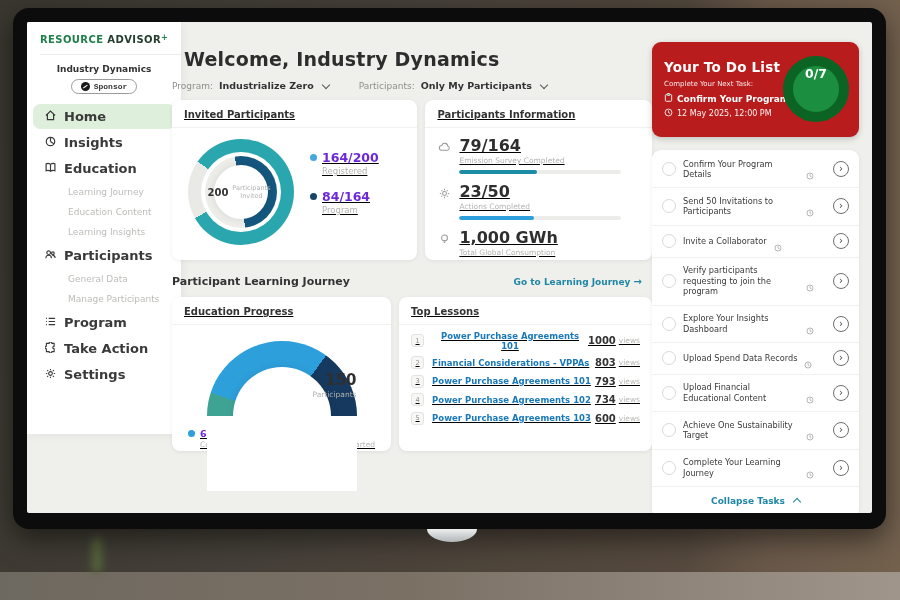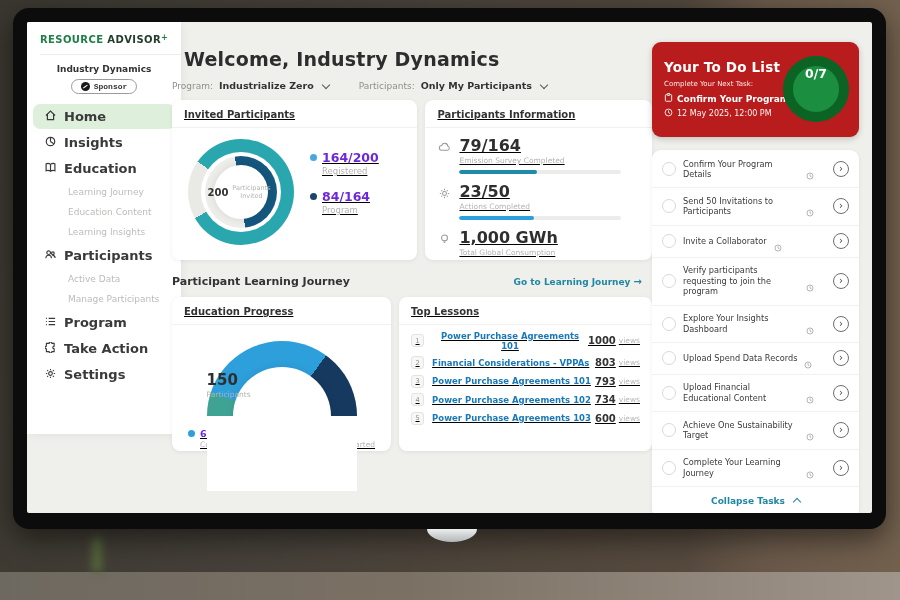--- a/index.html
+++ b/index.html
@@ -86,21 +86,21 @@
   .metric .l{font-size:7.5px;color:#b3b3b0;margin-top:1px;}
   .bar{width:162px;height:4px;border-radius:2px;background:#ececea;margin-top:5px;overflow:hidden;}
   .bar-fill{height:100%;border-radius:2px;}
 
   
   .card-edu{width:220px;height:154px;}
   .gauge-wrap{position:relative;width:150px;height:75px;margin:16px auto 0;}
   .gauge-arc{position:absolute;left:0;top:0;width:150px;height:150px;border-radius:50%;}
   .gauge-hole{position:absolute;left:26px;top:26px;width:98px;height:98px;border-radius:50%;background:#fff;box-shadow:0 0 8px rgba(0,0,0,.08);}
   .gauge-mask{position:absolute;left:0;top:75px;width:150px;height:75px;background:#fff;}
-  .gauge-center{position:absolute;left:0;top:30px;width:150px;text-align:left;}
+  .gauge-center{position:absolute;left:0;top:30px;width:150px;text-align:right;}
   .gauge-center .v{font-size:15px;font-weight:bold;color:#2f2f2f;}
   .gauge-center .l{font-size:7.5px;color:#b3b3b0;margin-top:1px;}
   .edu-legend{display:flex;justify-content:space-between;padding:12px 16px 0;}
   .edu-leg .leg-line .v{font-size:9.5px;}
   .edu-leg .leg-sub{font-size:7.5px;}
 
   
   .card-lessons{width:254px;height:154px;}
   .lesson{display:flex;align-items:center;padding:5.5px 12px 0;}
   .rank{width:11px;height:11px;border:1px solid #e3e3e0;background:#f7f7f5;border-radius:3px;
@@ -177,21 +177,21 @@
       <div class="nav-sub">Education Content</div>
       <div class="nav-sub">Learning Insights</div>
       <div class="nav-item">
         <span><svg width="11" height="11" viewBox="0 0 12 12" fill="none" stroke="#3a3a3a" stroke-width="1.2">
                 <circle cx="4" cy="4" r="2"></circle>
                 <circle cx="8.6" cy="4.6" r="1.5"></circle>
                 <path d="M1 10 C1 7.8 2.3 6.8 4 6.8 C5.7 6.8 7 7.8 7 10 M8 7 C10 7 11 8 11 9.8"></path>
               </svg></span>
         <span>Participants</span>
       </div>
-      <div class="nav-sub">Active Data</div>
+      <div class="nav-sub">General Data</div>
       <div class="nav-sub">Manage Participants</div>
       <div class="nav-item">
         <span><svg width="11" height="11" viewBox="0 0 12 12" fill="none" stroke="#3a3a3a" stroke-width="1.3">
                 <path d="M4 2.5 H11 M4 6 H11 M4 9.5 H11 M1 2.5 H2 M1 6 H2 M1 9.5 H2"></path>
               </svg></span>
         <span>Program</span>
       </div>
       <div class="nav-item">
         <span><svg width="11" height="11" viewBox="0 0 12 12" fill="none" stroke="#3a3a3a" stroke-width="1.2">
                 <path d="M4.5 1.5 a1.5 1.5 0 0 1 3 0 H10 V4.5 a1.5 1.5 0 0 0 0 3 V10.5 H7.5 a1.5 1.5 0 0 1 -3 0 H1.5 V7.5 a1.5 1.5 0 0 1 0 -3 V1.5 Z"></path>

